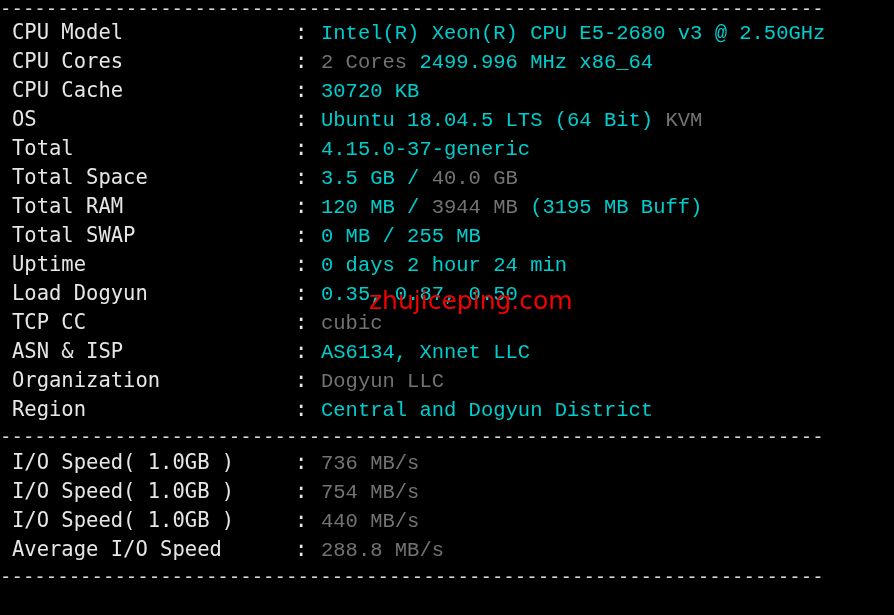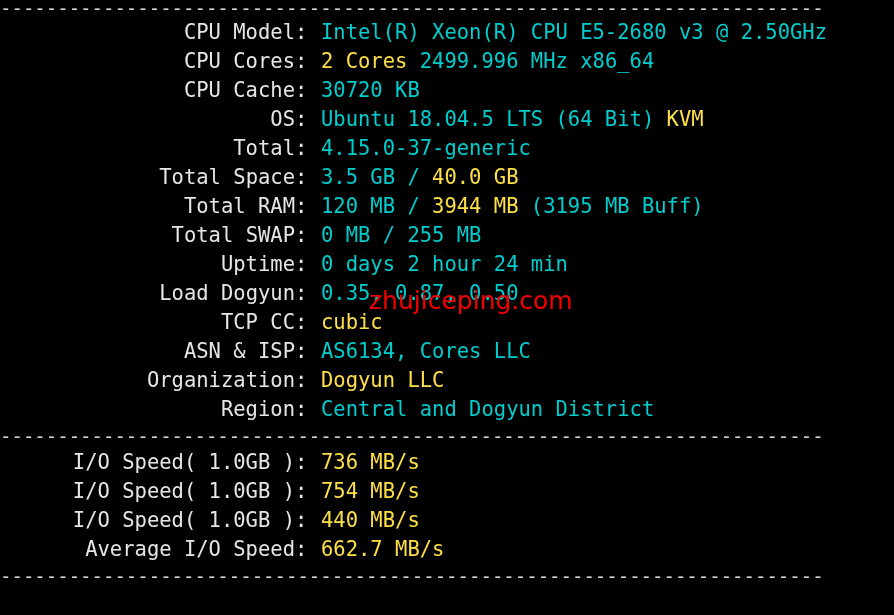--- a/index.html
+++ b/index.html
@@ -44,31 +44,30 @@
     display: block;
     height: 29px;
     line-height: 29px;
     font-size: 20.5px;
     white-space: pre;
   }
   .label {
     display: inline-block;
     width: 283px;
     color: #e6e6e6;
-    text-align: right;
   }
   .colon {
     display: inline-block;
     width: 26px;
     color: #e6e6e6;
   }
-  .val { color: #00cdcd; }
+  .val { color: #00cdcd; font-family: Liberation Mono, monospace; }
 
   .c-cyan   { color: #00cdcd; }
-  .c-yellow { color: #fde047; }
+  .c-yellow { color: #737373; }
 
   
   #watermark {
     position: absolute;
     left: 369px;
     top: 290px;
     color: #f40000;
     font-family: "DejaVu Sans", "Liberation Sans", sans-serif;
     font-size: 25px;
     line-height: 25px;
@@ -89,31 +88,31 @@
       <div class="row"><span class="label">CPU Cores</span><span class="colon">:</span><span class="val"><span class="c-yellow">2 Cores</span><span class="c-cyan"> 2499.996 MHz x86_64</span></span></div>
       <div class="row"><span class="label">CPU Cache</span><span class="colon">:</span><span class="val"><span class="c-cyan">30720 KB</span></span></div>
       <div class="row"><span class="label">OS</span><span class="colon">:</span><span class="val"><span class="c-cyan">Ubuntu 18.04.5 LTS (64 Bit) </span><span class="c-yellow">KVM</span></span></div>
       <div class="row"><span class="label">Total</span><span class="colon">:</span><span class="val"><span class="c-cyan">4.15.0-37-generic</span></span></div>
       <div class="row"><span class="label">Total Space</span><span class="colon">:</span><span class="val"><span class="c-cyan">3.5 GB / </span><span class="c-yellow">40.0 GB</span></span></div>
       <div class="row"><span class="label">Total RAM</span><span class="colon">:</span><span class="val"><span class="c-cyan">120 MB / </span><span class="c-yellow">3944 MB</span><span class="c-cyan"> (3195 MB Buff)</span></span></div>
       <div class="row"><span class="label">Total SWAP</span><span class="colon">:</span><span class="val"><span class="c-cyan">0 MB / 255 MB</span></span></div>
       <div class="row"><span class="label">Uptime</span><span class="colon">:</span><span class="val"><span class="c-cyan">0 days 2 hour 24 min</span></span></div>
       <div class="row"><span class="label">Load Dogyun</span><span class="colon">:</span><span class="val"><span class="c-cyan">0.35, 0.87, 0.50</span></span></div>
       <div class="row"><span class="label">TCP CC</span><span class="colon">:</span><span class="val"><span class="c-yellow">cubic</span></span></div>
-      <div class="row"><span class="label">ASN &amp; ISP</span><span class="colon">:</span><span class="val"><span class="c-cyan">AS6134, Cores LLC</span></span></div>
+      <div class="row"><span class="label">ASN &amp; ISP</span><span class="colon">:</span><span class="val"><span class="c-cyan">AS6134, Xnnet LLC</span></span></div>
       <div class="row"><span class="label">Organization</span><span class="colon">:</span><span class="val"><span class="c-yellow">Dogyun LLC</span></span></div>
       <div class="row"><span class="label">Region</span><span class="colon">:</span><span class="val"><span class="c-cyan">Central and Dogyun District</span></span></div>
     </div>
 
   <div class="sep sep-mid">------------------------------------------------------------------------</div>
 
   <div class="block" id="ioinfo">
       <div class="row"><span class="label">I/O Speed( 1.0GB )</span><span class="colon">:</span><span class="val"><span class="c-yellow">736 MB/s</span></span></div>
       <div class="row"><span class="label">I/O Speed( 1.0GB )</span><span class="colon">:</span><span class="val"><span class="c-yellow">754 MB/s</span></span></div>
       <div class="row"><span class="label">I/O Speed( 1.0GB )</span><span class="colon">:</span><span class="val"><span class="c-yellow">440 MB/s</span></span></div>
-      <div class="row"><span class="label">Average I/O Speed</span><span class="colon">:</span><span class="val"><span class="c-yellow">662.7 MB/s</span></span></div>
+      <div class="row"><span class="label">Average I/O Speed</span><span class="colon">:</span><span class="val"><span class="c-yellow">288.8 MB/s</span></span></div>
     </div>
 
   <div class="sep sep-bot">------------------------------------------------------------------------</div>
 
   <div id="watermark">zhujiceping.com</div>
 
 </div>
 
 </body></html>

